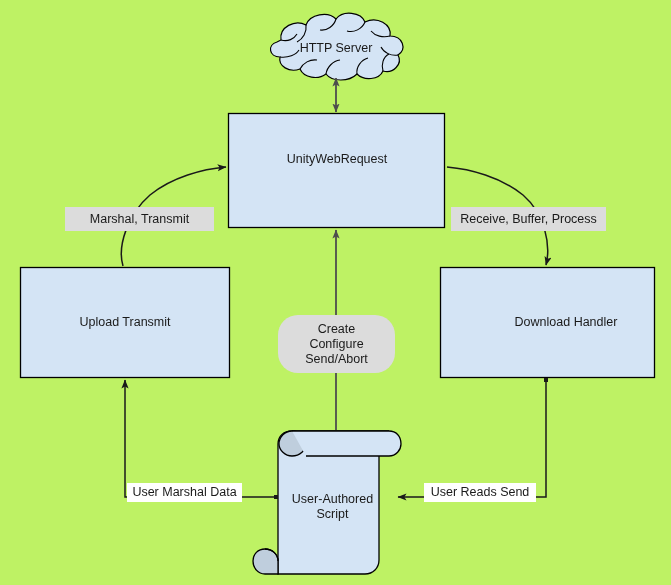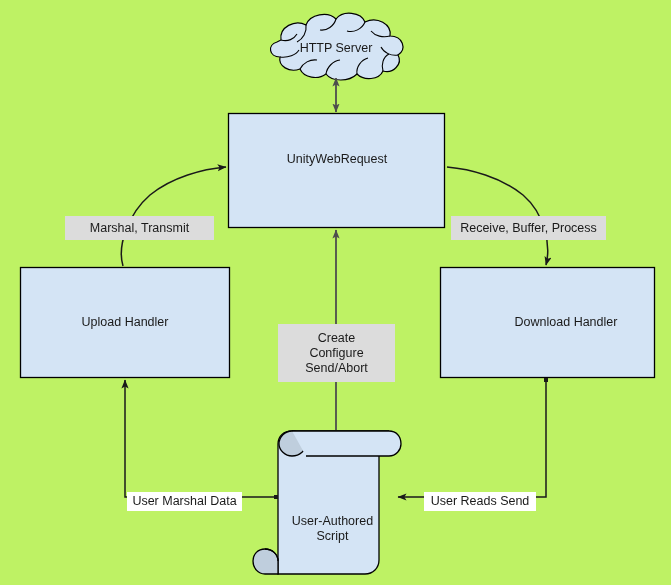--- a/index.html
+++ b/index.html
@@ -34,21 +34,20 @@
   .edge-label {
     position: absolute;
     text-align: center;
     color: #1a1a1a;
     font-size: 12.5px;
     line-height: 15px;
     white-space: pre-line;
     display: flex;
     align-items: center;
     justify-content: center;
-    margin-top: 9px;
   }
   .label-gray { background: #dcdcdc; }
   .label-white { background: #ffffff; }
 </style>
 </head>
 <body>
 
 <div id="canvas">
 
   <svg class="layer" viewBox="0 0 671 585" xmlns="http://www.w3.org/2000/svg">
@@ -136,32 +135,32 @@
 
     <path d="M276,497 L125,497 L125,380" fill="none" stroke="#1a1a1a" stroke-width="1.5" marker-start="url(#tick)" marker-end="url(#arrowBlk)"></path>
 
     <path d="M546,380 L546,497 L398,497" fill="none" stroke="#1a1a1a" stroke-width="1.5" marker-start="url(#tick)" marker-end="url(#arrowBlk)"></path>
   </svg>
 
   <div class="node-text" style="left:256px; top:41px; width:160px;">HTTP Server</div>
 
   <div class="node-text" style="left:248px; top:152px; width:178px;">UnityWebRequest</div>
 
-  <div class="node-text" style="left:40px; top:315px; width:170px;">Upload Handler</div>
+  <div class="node-text" style="left:40px; top:315px; width:170px;">Upload Transmit</div>
 
   <div class="node-text" style="left:480px; top:315px; width:172px;">Download Handler</div>
 
-  <div class="node-text" style="left:285px; top:514px; width:95px;">User-Authored
+  <div class="node-text" style="left:285px; top:492px; width:95px;">User-Authored
 Script</div>
 
   <div class="edge-label label-gray" style="left:65px; top:207px; width:149px; height:24px;">Marshal, Transmit</div>
 
   <div class="edge-label label-gray" style="left:451px; top:207px; width:155px; height:24px;">Receive, Buffer, Process</div>
 
-  <div class="edge-label label-gray" style="left:278px; top:315px; width:117px; height:58px;">Create
+  <div class="edge-label label-gray" style="left:278px; top:315px; width:117px; height:58px;border-radius:20px;">Create
 Configure
 Send/Abort</div>
 
   <div class="edge-label label-white" style="left:127px; top:483px; width:115px; height:19px;">User Marshal Data</div>
 
   <div class="edge-label label-white" style="left:424px; top:483px; width:112px; height:19px;">User Reads Send</div>
 
 </div>
 
 </body></html>

